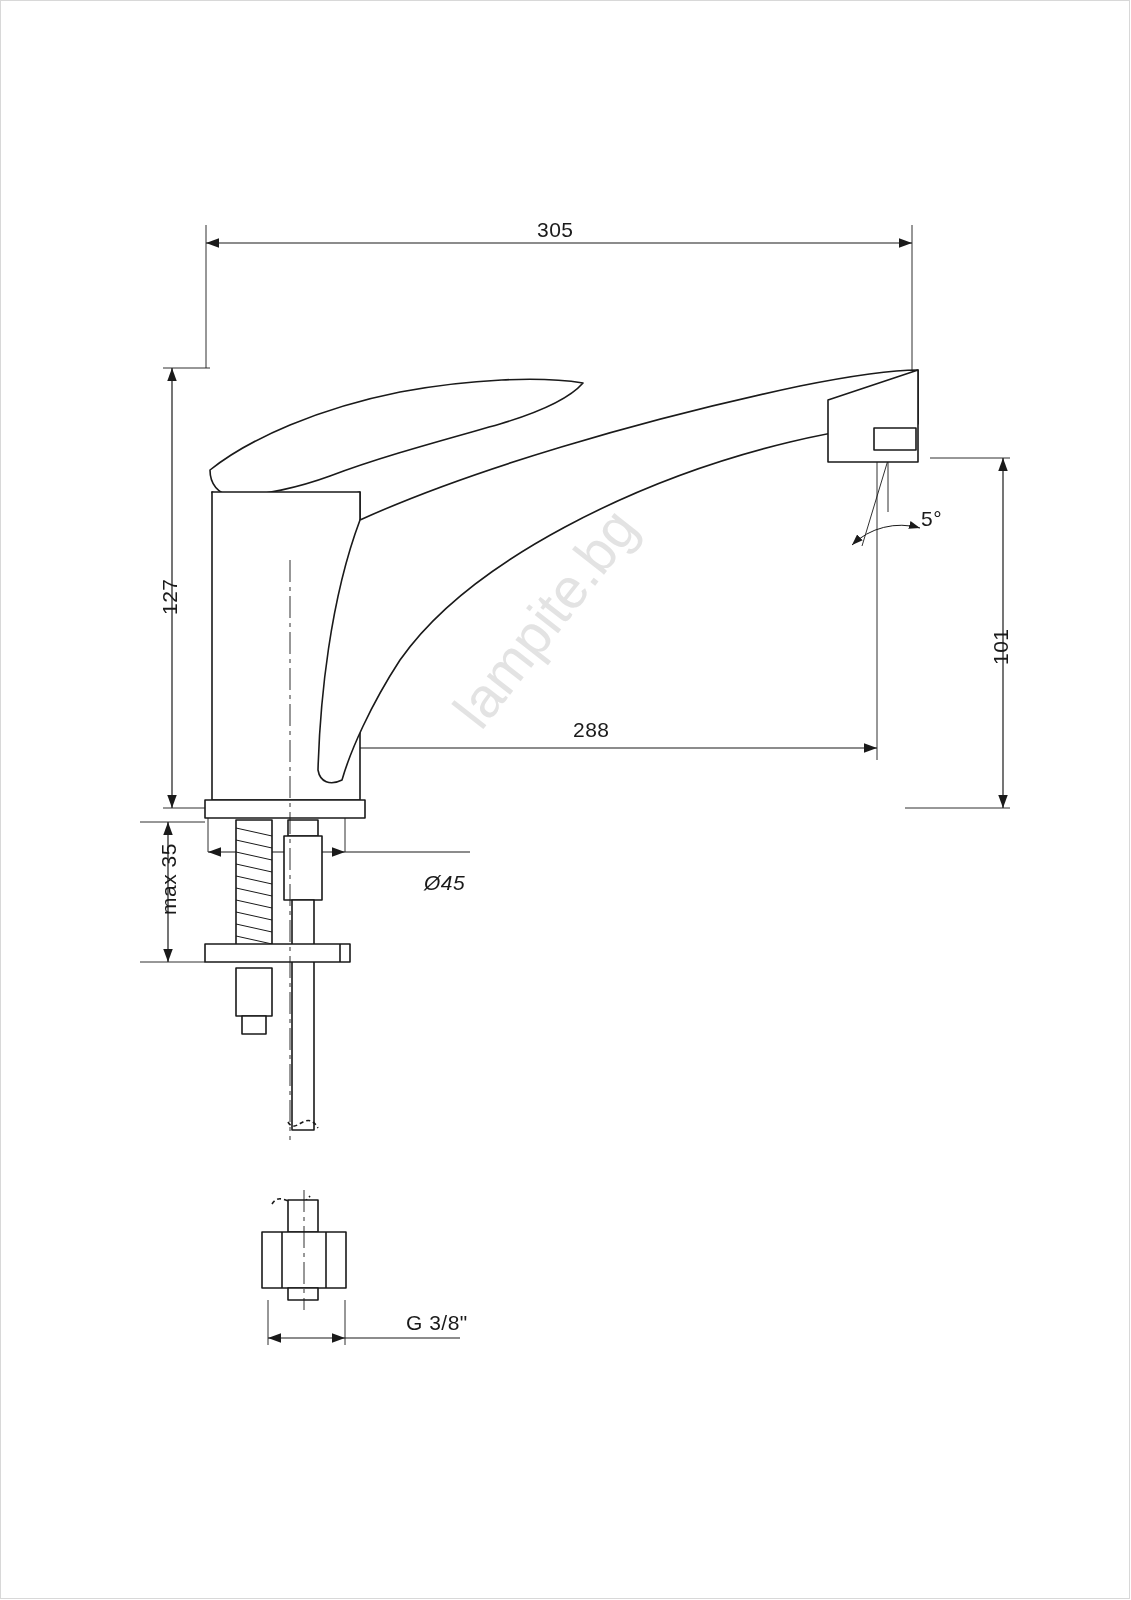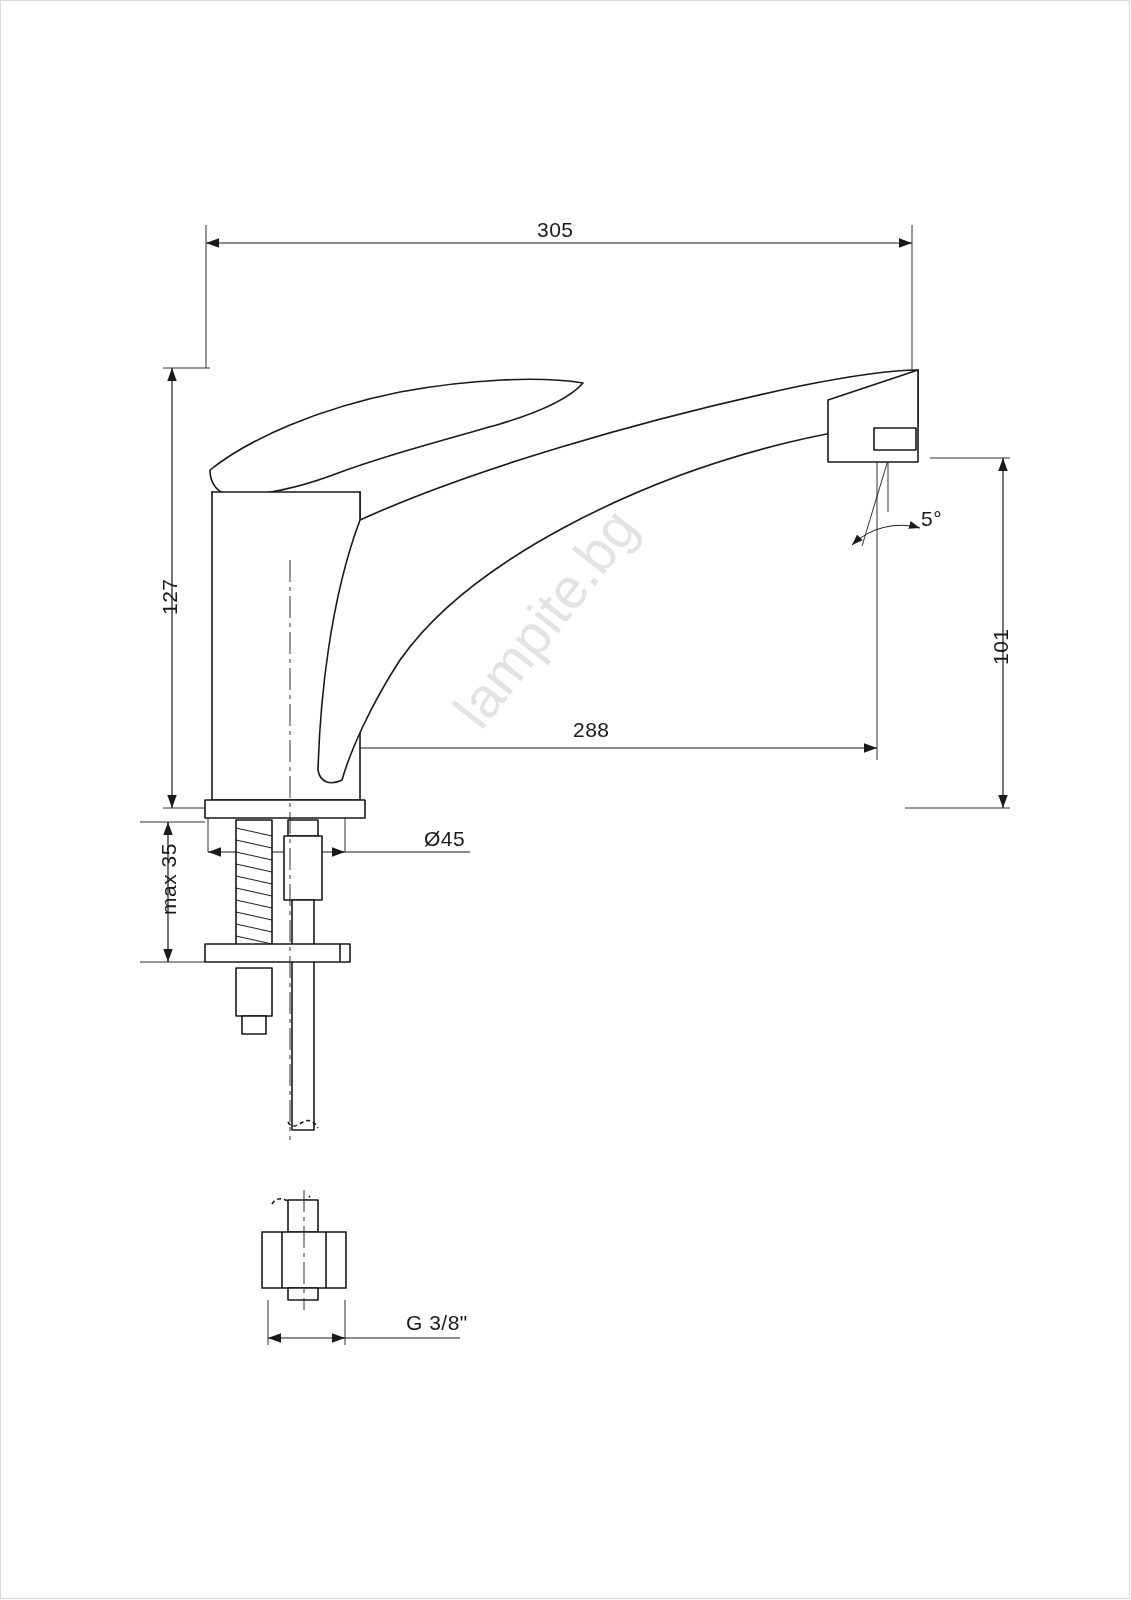--- a/index.html
+++ b/index.html
@@ -190,21 +190,21 @@
   </svg>
 
   <div class="dim-text" style="left:537px; top:218px;">305</div>
 
   <div class="dim-text rot90" style="left:158px; top:615px;">127</div>
 
   <div class="dim-text rot90" style="left:989px; top:665px;">101</div>
 
   <div class="dim-text" style="left:573px; top:718px;">288</div>
 
-  <div class="dim-text" style="left:424px; top:827px;">Ø45</div>
+  <div class="dim-text" style="left:424px; top:871px;font-style:italic;">Ø45</div>
 
   <div class="dim-text rot90" style="left:157px; top:915px;">max 35</div>
 
   <div class="dim-text" style="left:921px; top:507px;">5°</div>
 
   <div class="dim-text" style="left:406px; top:1311px;">G 3/8"</div>
 
 </div>
 
 </body></html>

